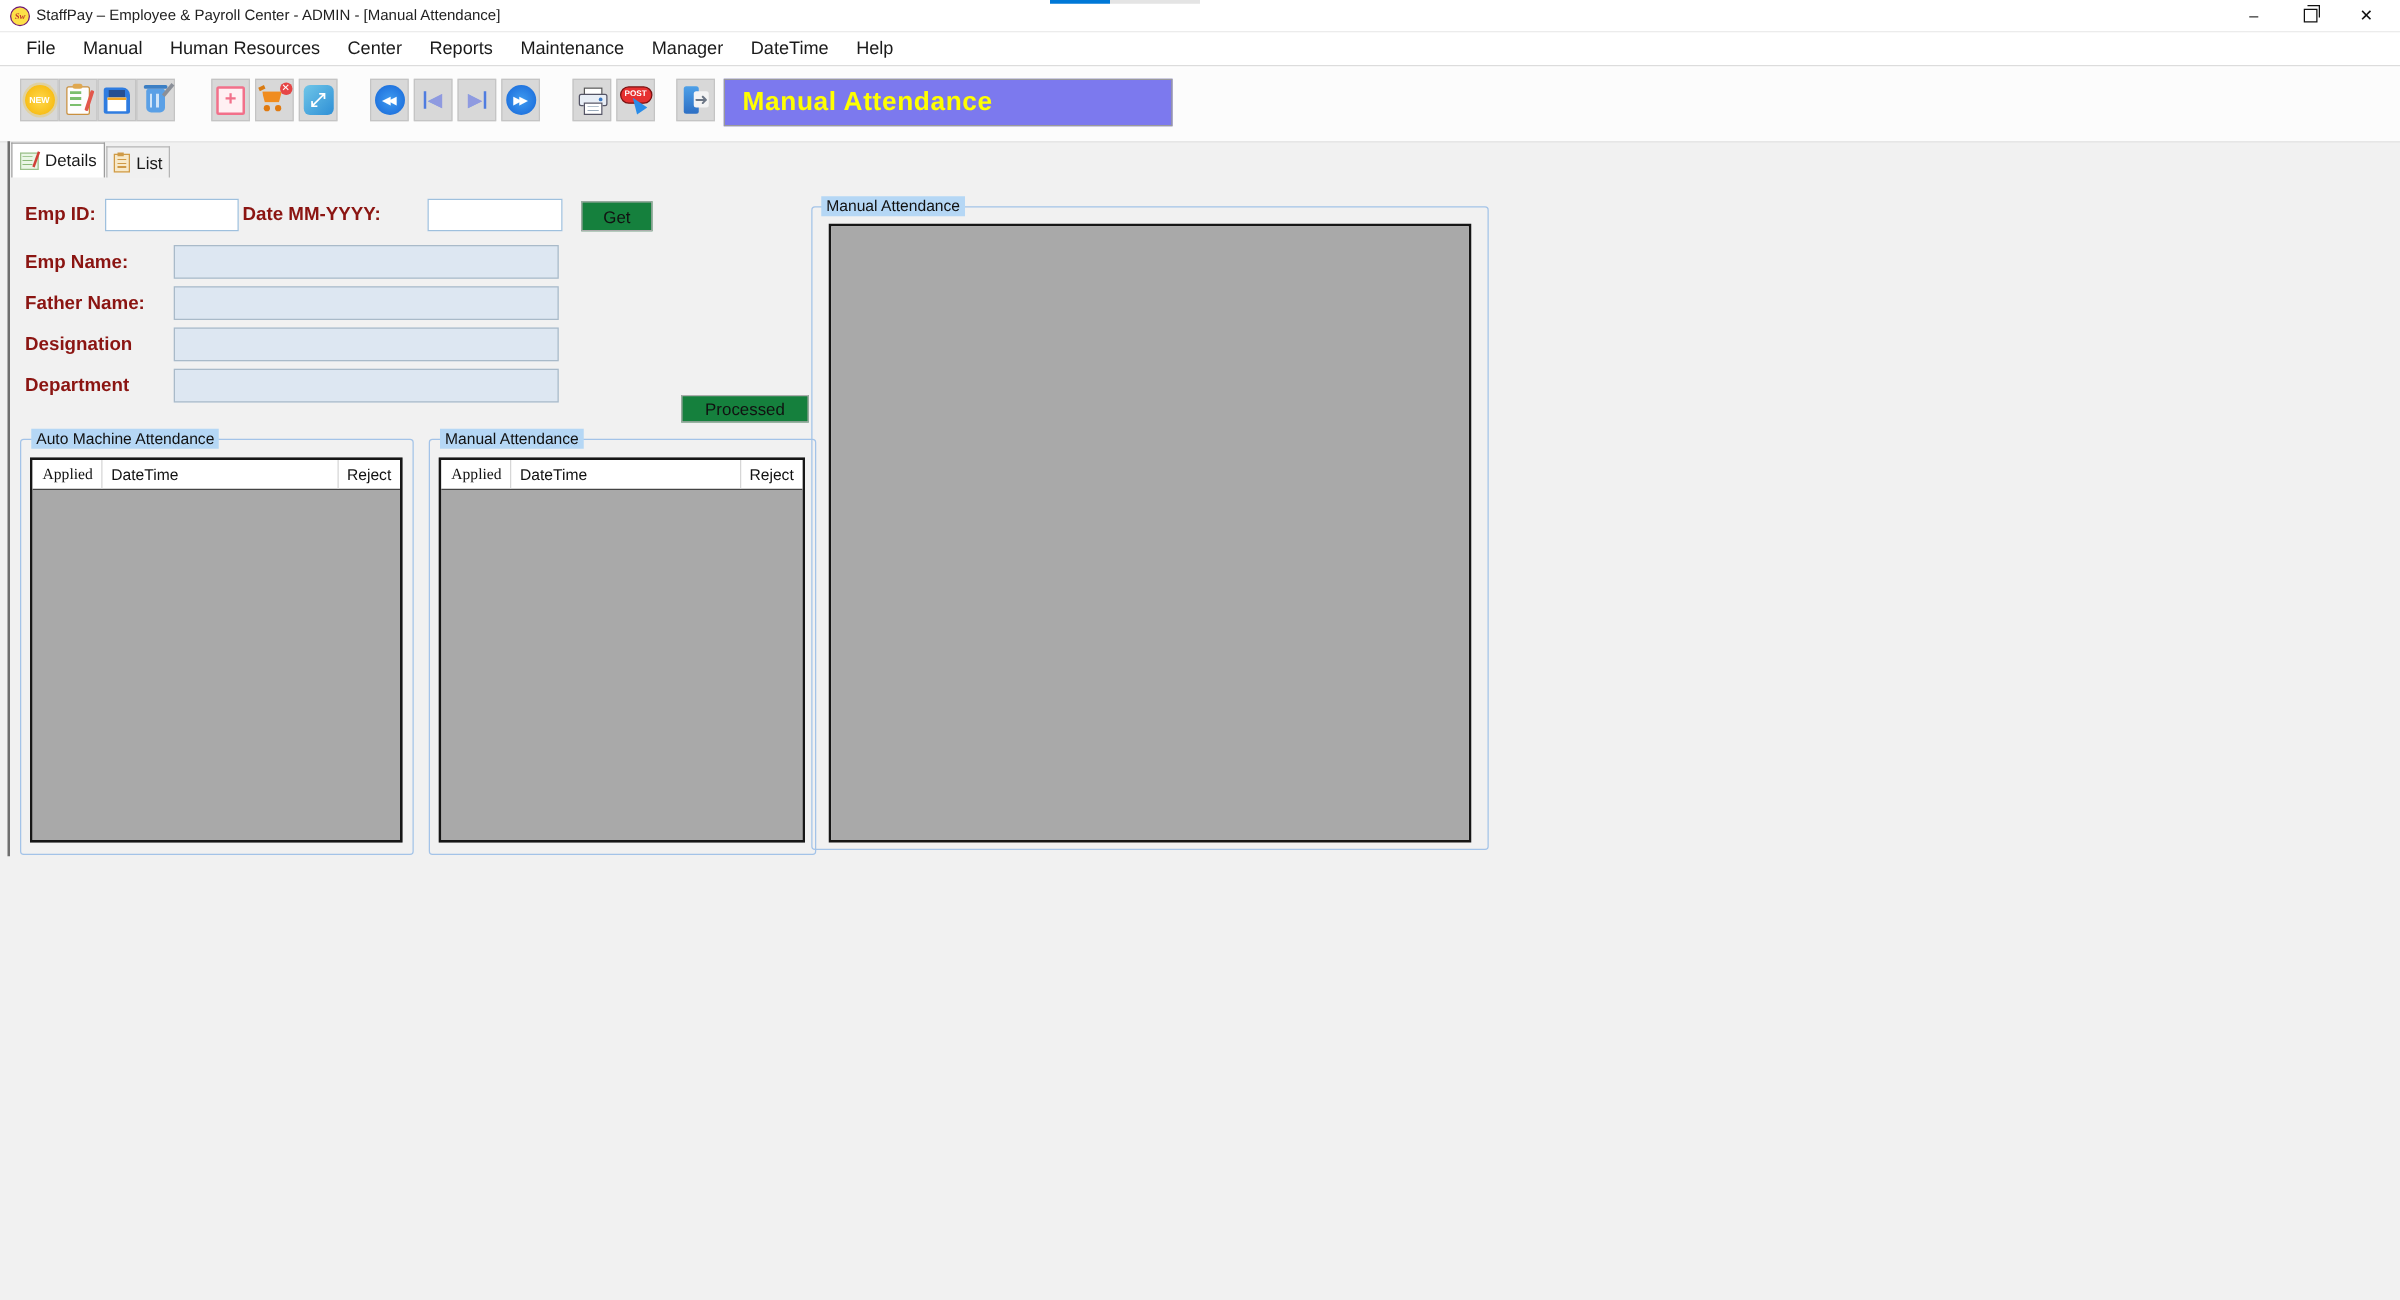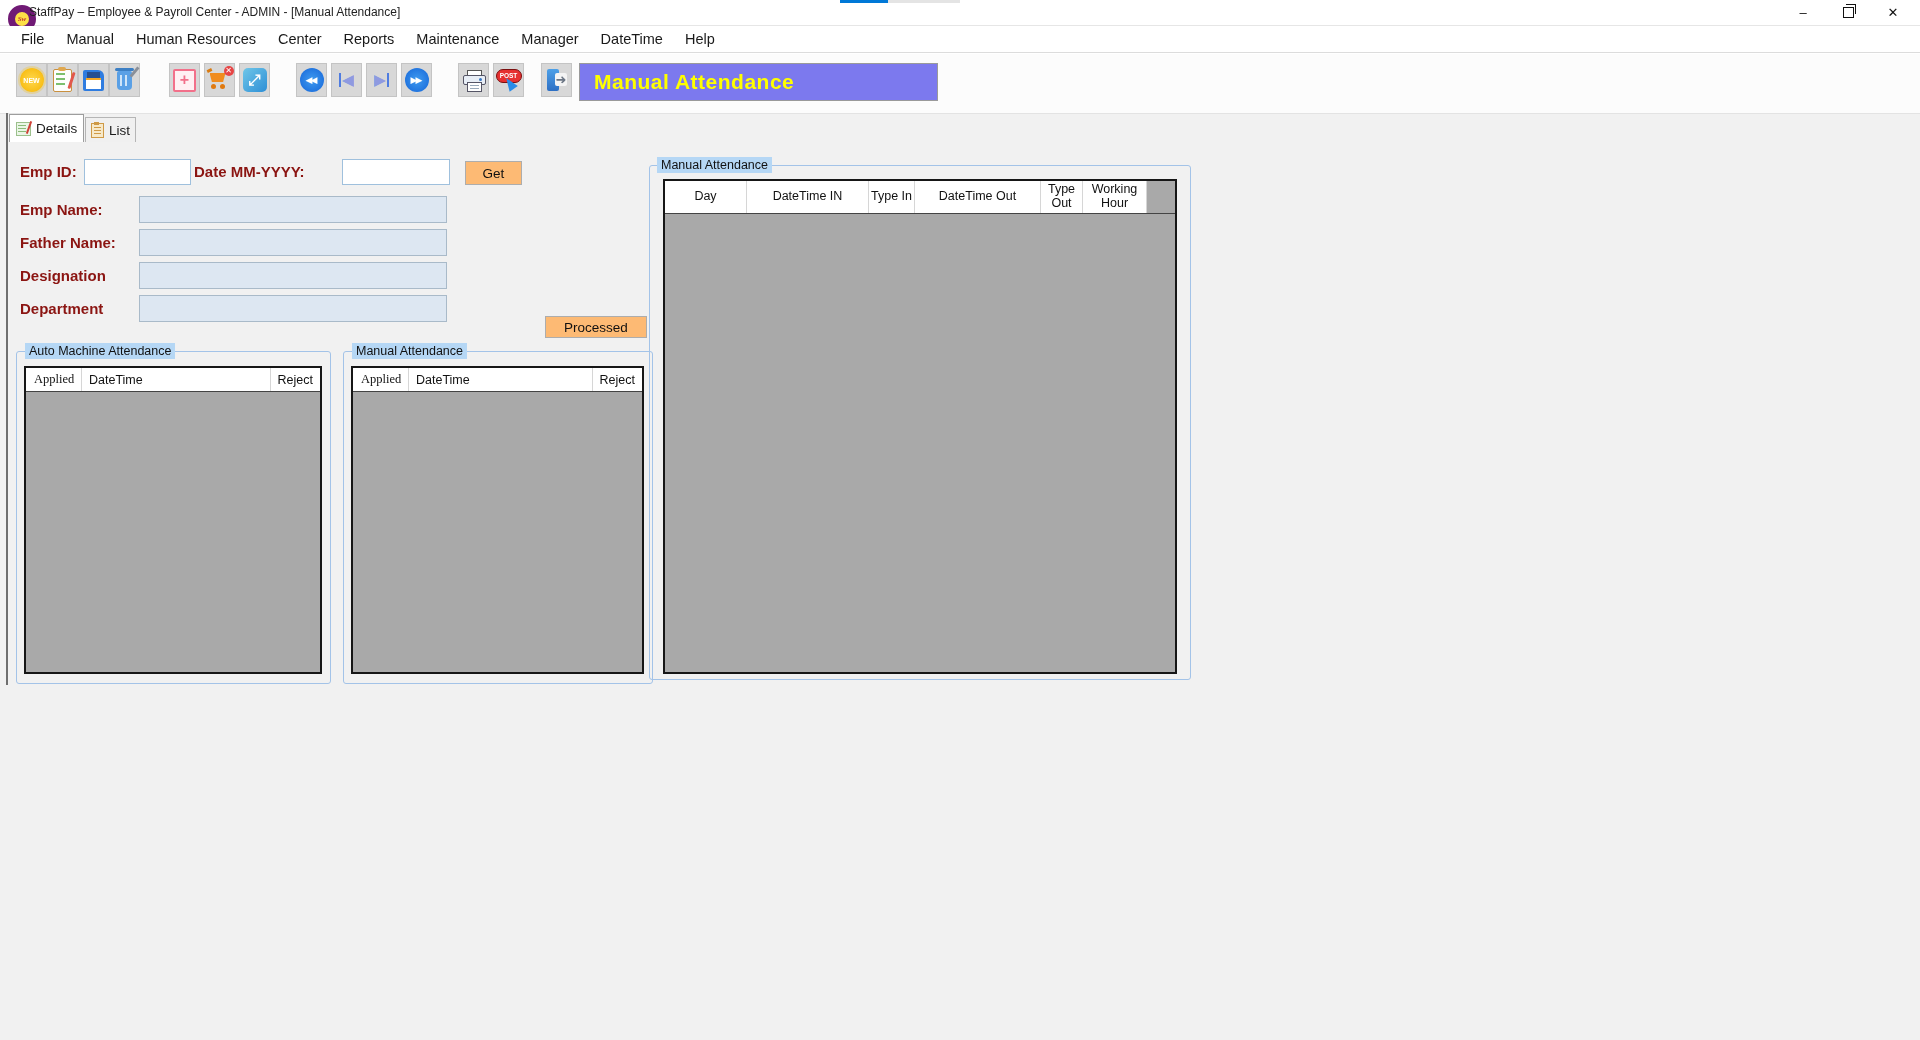--- a/index.html
+++ b/index.html
@@ -3,21 +3,21 @@
 <meta charset="utf-8">
 <style>
   html,body{margin:0;padding:0;background:#c8c8c8;}
   #app{position:relative;width:1920px;height:1040px;background:#ffffff;overflow:hidden;
        font-family:"Liberation Sans","DejaVu Sans",sans-serif;color:#1a1a1a;}
   .abs{position:absolute;}
 
   
   #titlebar{left:0;top:0;width:1920px;height:25px;background:#ffffff;border-bottom:1px solid #e6e6e6;}
   #app-icon{left:8px;top:5px;width:14px;height:14px;border-radius:50%;background:#fde047;
-            border:7px solid #701a75;font:italic bold 7px "Liberation Serif",serif;color:#c0392b;
+            border:1px solid #701a75;font:italic bold 7px "Liberation Serif",serif;color:#c0392b;
             display:flex;align-items:center;justify-content:center;}
   #title-text{left:29px;top:5px;font-size:12px;color:#222;white-space:nowrap;}
   .win-btn{top:0;width:44px;height:25px;display:flex;align-items:center;justify-content:center;
            font-size:13px;color:#111;cursor:default;}
   #btn-min{left:1781px;} #btn-restore{left:1826px;} #btn-close{left:1871px;}
   .restore-glyph{width:9px;height:9px;border:1px solid #111;position:relative;background:#fff;}
   .restore-glyph span{position:absolute;left:2px;top:-4px;width:9px;height:9px;border:1px solid #111;
                       border-left:none;border-bottom:none;}
   #strip-blue{left:840px;top:0;width:48px;height:3px;background:#0078d7;}
   #strip-gray{left:888px;top:0;width:72px;height:3px;background:#e4e4e4;}
@@ -103,21 +103,21 @@
   .ico-details s{position:absolute;right:0;top:-2px;width:2px;height:13px;background:#d04038;transform:rotate(20deg);}
   .ico-list{width:11px;height:13px;background:#f7e9c9;border:1px solid #cf9a46;position:relative;}
   .ico-list i{position:absolute;left:2px;top:-2px;width:5px;height:3px;background:#cf9a46;}
   .ico-list b{position:absolute;left:2px;top:3px;width:7px;height:8px;
       background:repeating-linear-gradient(#cf9a46 0 1px,transparent 1px 3px);}
 
   
   .flabel{font-size:15px;font-weight:bold;color:#8b1512;white-space:nowrap;}
   .tinput{box-sizing:border-box;border:1px solid #9fc0dd;background:#ffffff;height:26px;font-size:14px;padding:0 4px;}
   .dinput{box-sizing:border-box;border:1px solid #a9bac9;background:#dde7f2;height:27px;font-size:14px;padding:0 4px;}
-  .btn{box-sizing:border-box;background:#fdba74;border:1px solid #adadad;font-size:13.5px;color:#111;
+  .btn{box-sizing:border-box;background:#15803d;border:1px solid #adadad;font-size:13.5px;color:#111;
        display:flex;align-items:center;justify-content:center;font-family:inherit;}
 
   
   .gbox{border:1px solid #a3c3e8;border-radius:3px;background:transparent;}
   .gcap{background:#b5d7f5;font-size:12.5px;color:#111;padding:1px 4px;z-index:2;white-space:nowrap;}
   .grid{background:#a9a9a9;border:2px solid #161616;box-sizing:border-box;display:flex;flex-direction:column;}
   .ghead{background:#ffffff;border-bottom:1px solid #444;display:flex;flex-shrink:0;}
   .hcell{font-size:12.5px;color:#111;display:flex;align-items:center;box-sizing:border-box;border-right:1px solid #d6d6d6;}
   .hcell:last-child{border-right:none;}
   .gbody{flex:1;background:#a9a9a9;}
@@ -306,25 +306,16 @@
       <div class="hcell c-applied">Applied</div>
       <div class="hcell c-datetime">DateTime</div>
       <div class="hcell c-reject">Reject</div>
     </div>
     <div class="gbody"></div>
   </div>
 
   <div class="abs gbox" style="left:649px;top:165px;width:540px;height:513px"></div>
   <div class="abs gcap" style="left:657px;top:157px">Manual Attendance</div>
   <div class="abs grid" style="left:663px;top:179px;width:514px;height:495px">
-    <div class="ghead main-head">
-      <div class="hcell mc c-day">Day</div>
-      <div class="hcell mc c-dtin">DateTime IN</div>
-      <div class="hcell mc c-tin">Type In</div>
-      <div class="hcell mc c-dtout">DateTime Out</div>
-      <div class="hcell mc c-tout">Type Out</div>
-      <div class="hcell mc c-wh">Working Hour</div>
-      <div class="hcell c-fill"></div>
-    </div>
     <div class="gbody"></div>
   </div>
 
 </div>
 
 </body></html>

